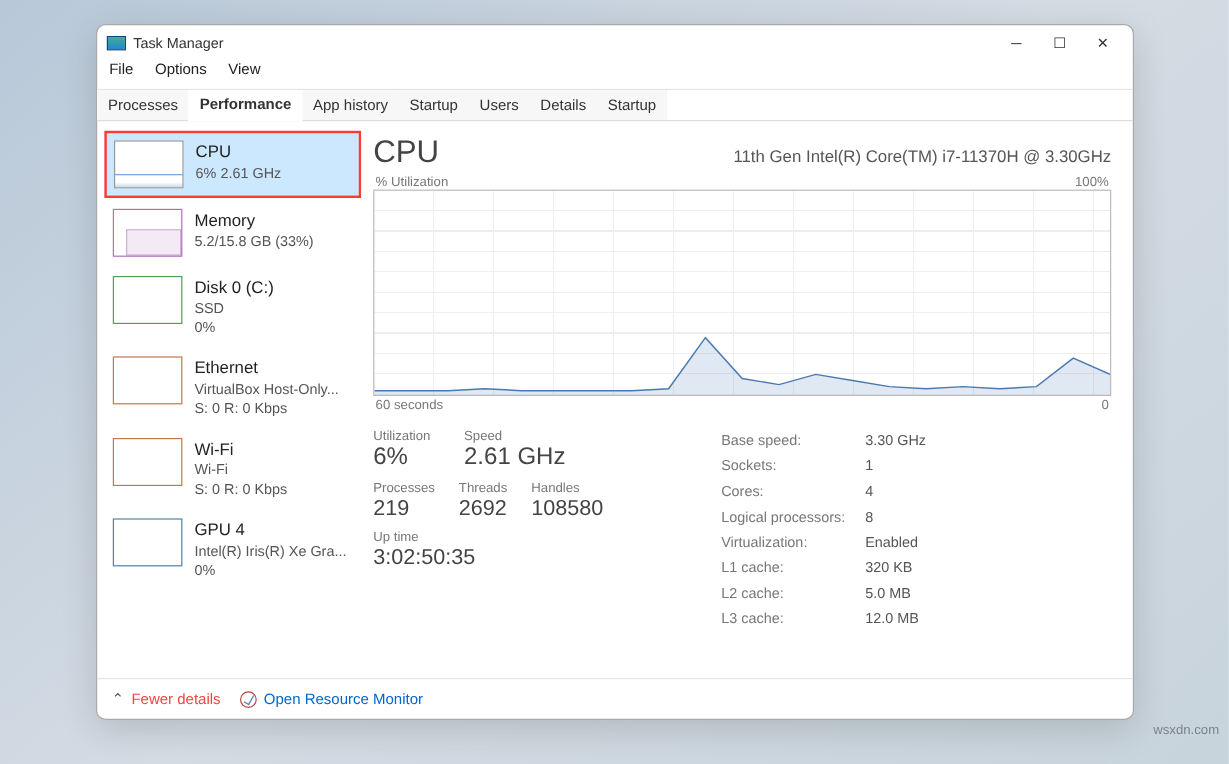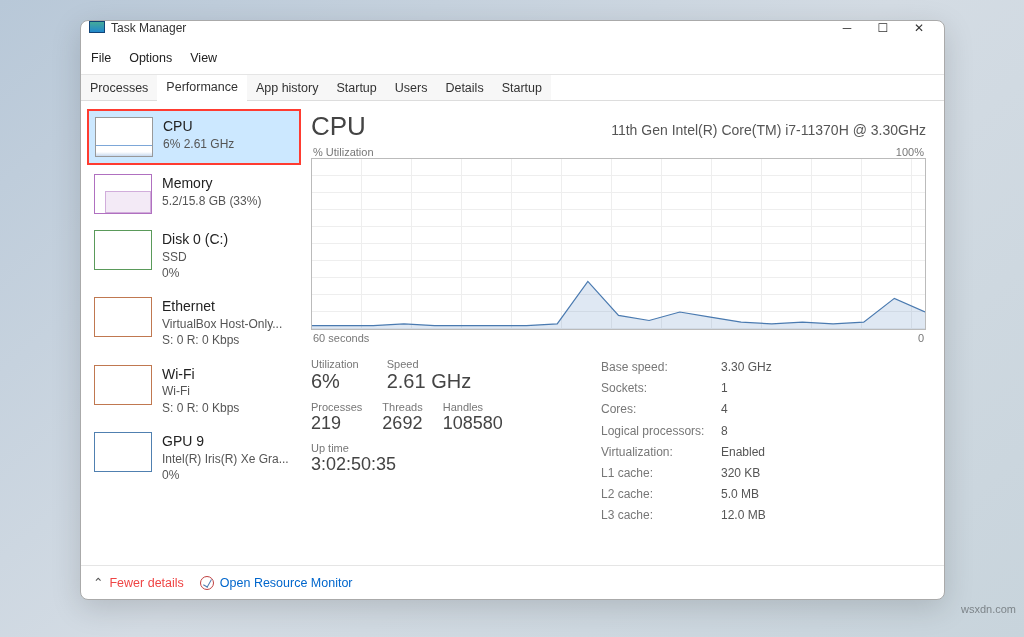--- a/index.html
+++ b/index.html
@@ -1,26 +1,26 @@
 <!DOCTYPE html>
 <html><head>
 <meta charset="utf-8">
 <style>
  *{box-sizing:border-box;margin:0;padding:0;font-family:"Segoe UI",Arial,sans-serif}
  body{background:linear-gradient(140deg,#b8c8d8 0%,#d4dce4 50%,#c8d4dc 100%);width:1024px;height:637px;overflow:hidden;position:relative}
  .win{position:absolute;left:80px;top:20px;width:865px;height:580px;background:#fff;border:1px solid #aaa;border-radius:8px;box-shadow:0 8px 30px rgba(0,0,0,.15);display:flex;flex-direction:column}
- .titlebar{height:30px;display:flex;align-items:flex-start;padding:0 8px;font-size:12px;color:#333}
+ .titlebar{height:30px;display:flex;align-items:center;padding:0 8px;font-size:12px;color:#333}
  .titlebar .icon{width:16px;height:12px;background:linear-gradient(#4a9,#28c);margin-right:6px;border:1px solid #147}
  .winbtns{margin-left:auto;display:flex;gap:22px;padding-right:10px}
  .winbtn{width:14px;height:14px;cursor:pointer;display:flex;align-items:center;justify-content:center;font-size:12px;color:#333}
  .menubar{height:24px;display:flex;align-items:flex-start;padding:0 10px;font-size:12.5px;color:#222;gap:18px;border-bottom:1px solid #e5e5e5}
  .menubar span{cursor:pointer}
  .tabs{height:26px;display:flex;align-items:center;font-size:12.5px;color:#333;border-bottom:1px solid #ddd}
  .tab{padding:0 9px;height:100%;display:flex;align-items:center;cursor:pointer}
- .tab.sel{background:#fff;border-bottom:2px solid #fff;margin-bottom:-1px;font-weight:400}
+ .tab.sel{background:#fff;border-bottom:2px solid #fff;margin-bottom:-1px;font-weight:700}
  .tab:not(.sel){background:#f7f7f7}
  .body{flex:1;display:flex;overflow:hidden}
  .sidebar{width:220px;padding:8px 0 0 6px;overflow-y:auto}
  .sitem{display:flex;padding:6px 6px;margin-bottom:2px;cursor:pointer;gap:10px;border:1px solid transparent}
  .sitem.sel{background:#cce8ff;border:2px solid #ff3b30}
  .thumb{width:58px;height:40px;border:1px solid #999;background:#fff;position:relative;flex-shrink:0}
  .thumb.cpu::after{content:"";position:absolute;bottom:0;left:0;right:0;height:10px;background:linear-gradient(transparent 60%,rgba(70,130,200,.3));border-top:1px solid rgba(70,130,200,.6)}
  .thumb.mem{border-color:#b070c0}
  .thumb.mem::after{content:"";position:absolute;bottom:0;left:10px;right:0;height:20px;background:rgba(176,112,192,.15);border:1px solid rgba(176,112,192,.5)}
  .thumb.disk{border-color:#5a9a5a}
@@ -117,21 +117,21 @@
           <div class="thumb net"></div>
           <div class="sinfo">
             <div class="st">Wi-Fi</div>
             <div>Wi-Fi</div>
             <div>S: 0 R: 0 Kbps</div>
           </div>
         </div>
         <div class="sitem">
           <div class="thumb gpu"></div>
           <div class="sinfo">
-            <div class="st">GPU 9</div>
+            <div class="st">GPU 4</div>
             <div>Intel(R) Iris(R) Xe Gra...</div>
             <div>0%</div>
           </div>
         </div>
       </div>
   <div class="main">
    <div class="mhead">
     <h1>CPU</h1>
     <div class="sub">11th Gen Intel(R) Core(TM) i7-11370H @ 3.30GHz</div>
    </div>

